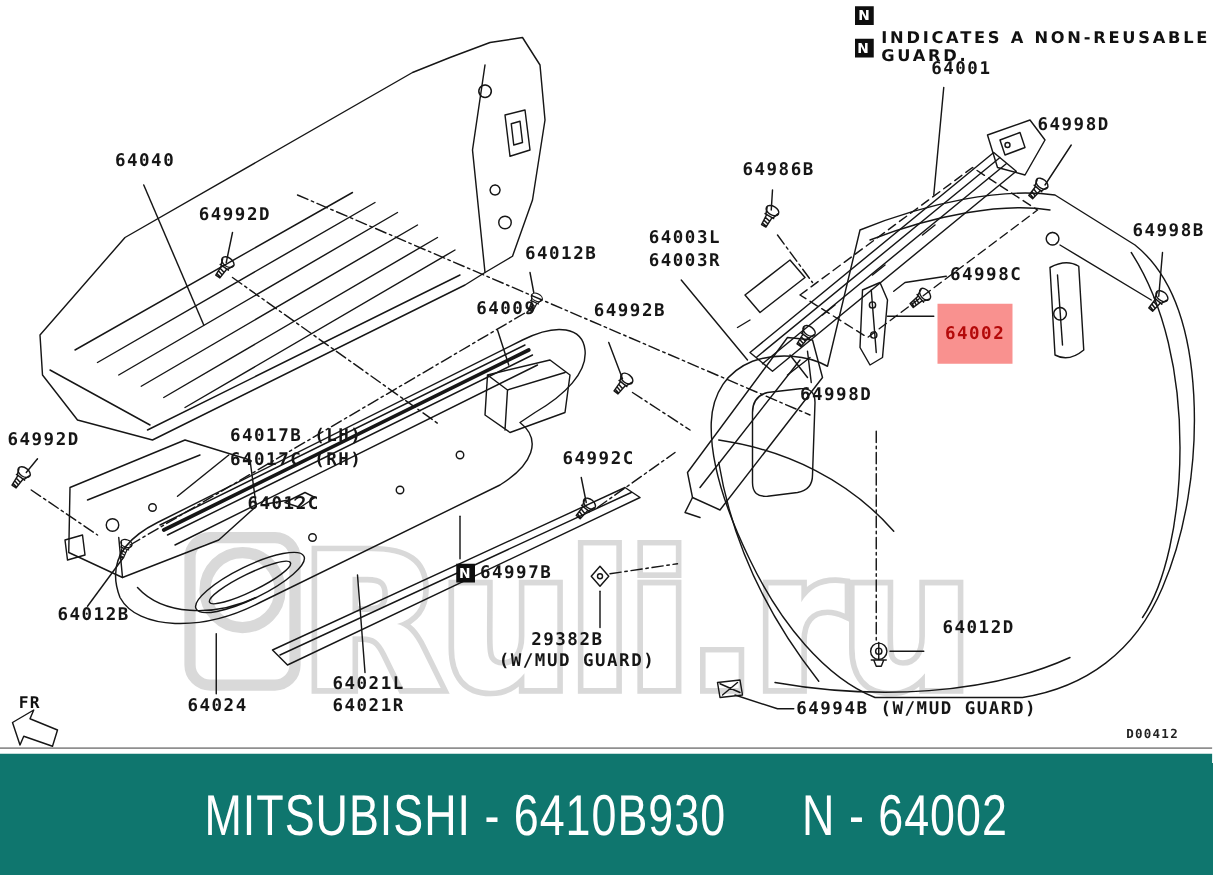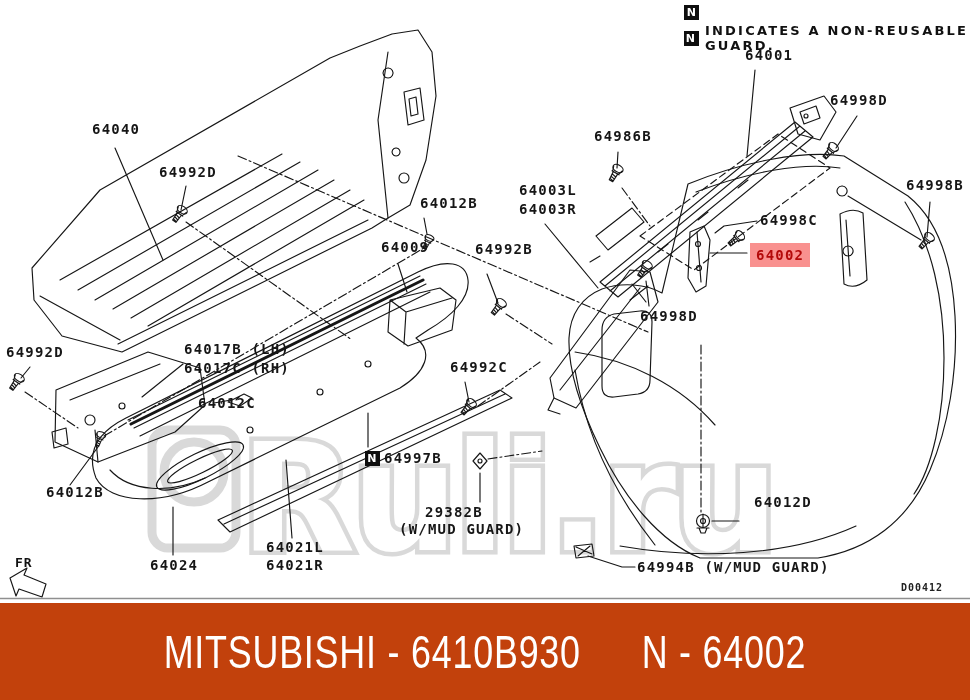--- a/index.html
+++ b/index.html
@@ -10,28 +10,28 @@
   .notes{position:absolute;left:684px;top:5px;display:flex;flex-direction:column;gap:3px;z-index:5;}
   .note-row{display:flex;align-items:center;color:#111;}
   .note-jp{font-size:12px;font-weight:600;letter-spacing:.5px;}
   .note-en{font-size:13px;font-weight:700;letter-spacing:2.2px;}
   .n-badge{display:inline-block;min-width:15px;height:15px;background:#0e0e0e;color:#fff;
            font:700 11px/15px "DejaVu Sans",sans-serif;text-align:center;margin-right:6px;flex:none;}
   
   #labels-layer{position:absolute;left:0;top:0;width:970px;height:700px;z-index:4;pointer-events:none;}
   .part-label{position:absolute;font:700 14px "DejaVu Sans Mono",monospace;letter-spacing:1.2px;
               color:#161616;white-space:nowrap;cursor:pointer;pointer-events:auto;display:flex;align-items:flex-end;}
-  .part-label.highlighted{background:var(--hl-bg,#f9918f);color:var(--hl-fg,#b40a0a);padding:4px 6px;}
+  .part-label.highlighted{background:var(--hl-bg,#f9918f);color:var(--hl-fg,#b40a0a);padding:16px 6px;}
   .part-label .n-badge{margin-right:4px;}
   .code-label{position:absolute;left:901px;top:582px;font:600 10px "DejaVu Sans Mono",monospace;
               letter-spacing:1px;color:#222;z-index:4;}
   .fr-label{position:absolute;left:15px;top:555px;font:700 13px "DejaVu Sans Mono",monospace;
             letter-spacing:1px;color:#111;z-index:4;}
   
-  .footer{position:absolute;left:0;top:603px;width:970px;height:97px;background:#c2410c;
+  .footer{position:absolute;left:0;top:603px;width:970px;height:97px;background:#0f766e;
           display:flex;align-items:center;justify-content:center;z-index:6;}
   .footer-inner{display:flex;gap:78px;transform:scaleX(.78);color:#fff;white-space:nowrap;
                 font-family:"Liberation Sans",sans-serif;font-size:46px;font-weight:400;letter-spacing:1px;}
   svg{display:block;}
   .ln{stroke:#161616;stroke-width:1.15;fill:none;stroke-linejoin:round;stroke-linecap:round;}
   .ln-thick{stroke:#161616;stroke-width:3;fill:none;}
   .dash{stroke-dasharray:9 3 2 3;}
   .dash2{stroke-dasharray:7 4;}
 </style>
 </head>

